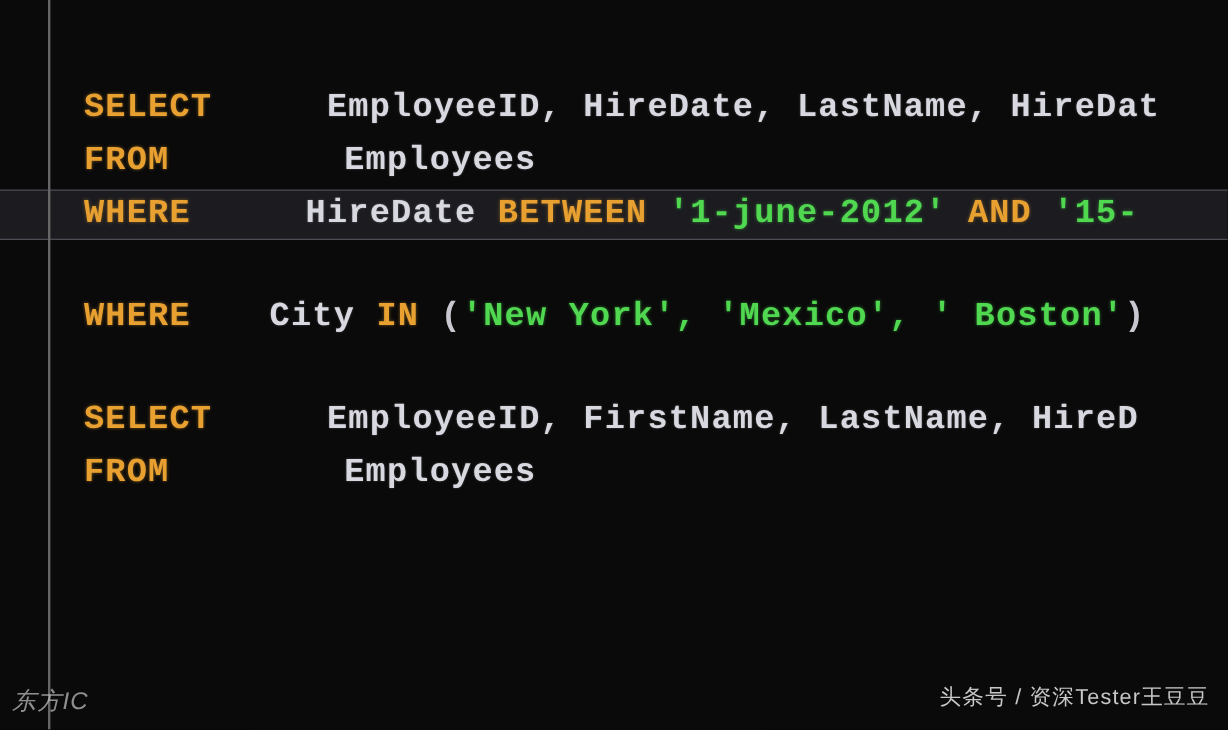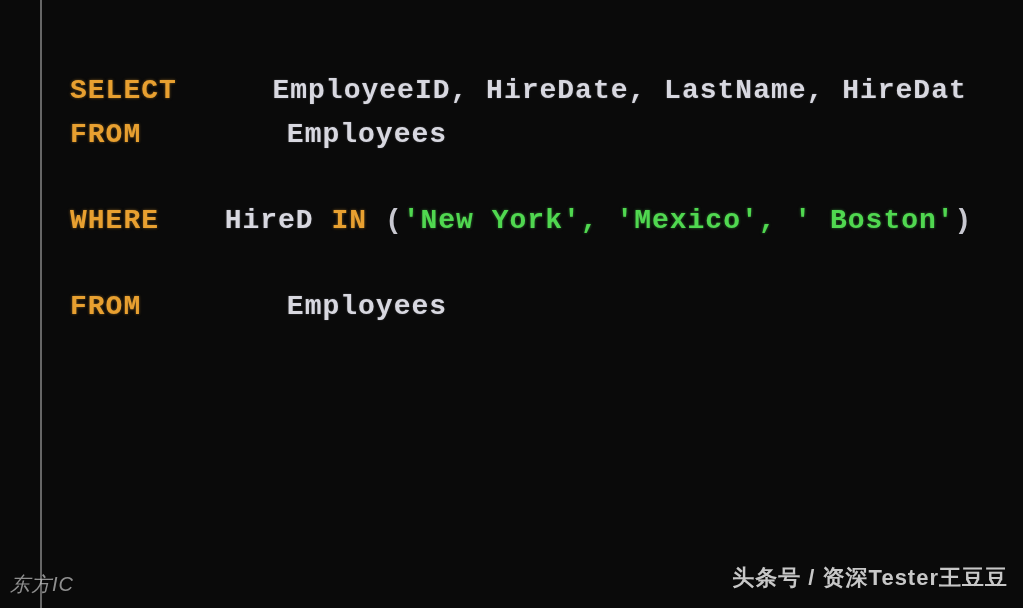--- a/index.html
+++ b/index.html
@@ -96,23 +96,23 @@
       font-style: italic;
       font-weight: normal;
       margin-top: 11px;
     }
     
     .watermark-right {
       position: absolute;
       bottom: 15px;
       right: 15px;
       color: rgba(220, 220, 220, 0.9);
-      font-size: 22px;
+      font-size: 18px;
       font-family: sans-serif;
-      font-weight: bold;
+      font-weight: normal;
     }
   </style>
 </head>
 <body>
 
 <div class="guide-line"></div>
 
 <div class="editor">
 
   <div class="code-line">
@@ -120,36 +120,54 @@
     <span class="gap-lg"></span>
     <span class="identifier">EmployeeID, HireDate, LastName, HireDat</span>
   </div>
 
   <div class="code-line">
     <span class="keyword">FROM</span>
     <span class="gap-lg"></span><span class="gap-md"></span>
     <span class="identifier">Employees</span>
   </div>
 
+  <div class="code-line highlight-line">
+    <span class="keyword">WHERE</span>
+    <span class="gap-lg"></span>
+    <span class="identifier">HireDate</span>
+    <span> </span>
+    <span class="keyword">BETWEEN</span>
+    <span> </span>
+    <span class="string">'1-june-2012'</span>
+    <span> </span>
+    <span class="keyword">AND</span>
+    <span> </span>
+    <span class="string">'15-</span>
+  </div>
 
   <div class="blank-line"></div>
 
 
   <div class="code-line">
     <span class="keyword">WHERE</span>
     <span class="gap-sm"></span>
-    <span class="identifier">HireD</span>
+    <span class="identifier">City</span>
     <span> </span>
     <span class="keyword">IN</span>
     <span> </span>
     <span class="paren">(</span><span class="string">'New York', 'Mexico', ' Boston'</span><span class="paren">)</span>
   </div>
 
   <div class="blank-line"></div>
 
+  <div class="code-line">
+    <span class="keyword">SELECT</span>
+    <span class="gap-lg"></span>
+    <span class="identifier">EmployeeID, FirstName, LastName, HireD</span>
+  </div>
 
   <div class="code-line">
     <span class="keyword">FROM</span>
     <span class="gap-lg"></span><span class="gap-md"></span>
     <span class="identifier">Employees</span>
   </div>
 
 
 </div>
 

